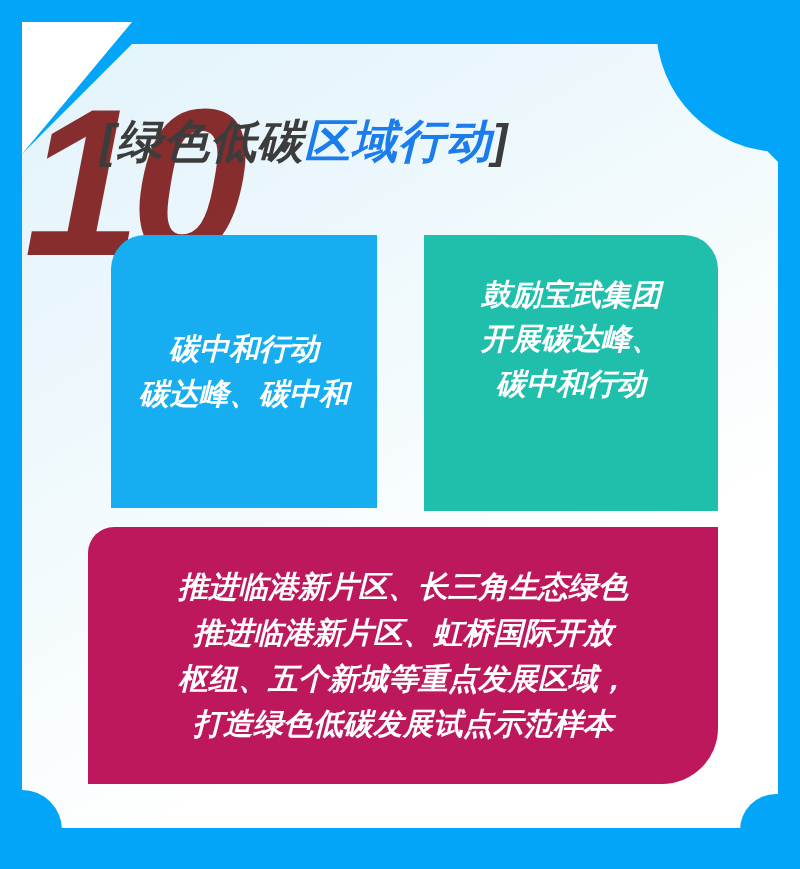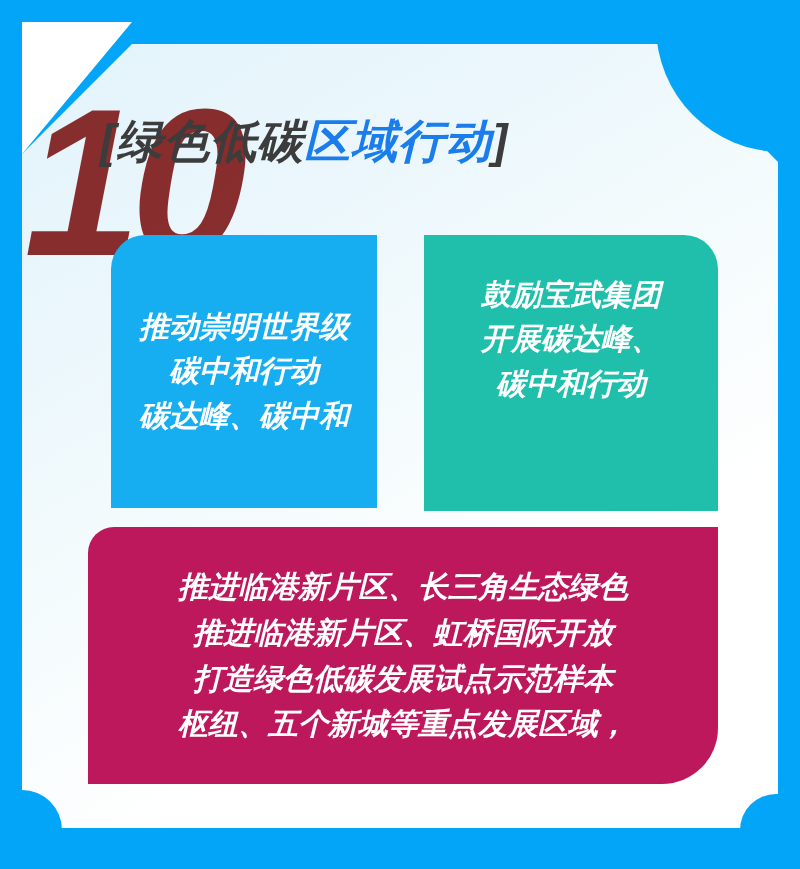--- a/index.html
+++ b/index.html
@@ -186,36 +186,35 @@
   <div class="corner-mask corner-br" style="border-top-left-radius:36px;"></div>
 
   <div class="watermark">10</div>
 
   <div class="title">
     <span class="bracket">[</span><span class="dark">绿色低碳</span><span class="accent">区域行动</span><span class="bracket">]</span>
   </div>
 
   <div class="box box-blue">
     <div class="box-lines">
-      <div>推动崇明世界级</div>
       <div>碳中和行动</div>
       <div>碳达峰、碳中和</div>
     </div>
   </div>
 
   <div class="box box-teal">
     <div class="box-lines">
       <div>鼓励宝武集团</div>
       <div>开展碳达峰、</div>
       <div>碳中和行动</div>
     </div>
   </div>
 
   <div class="box box-green">
     <div class="box-lines">
       <div>推进临港新片区、长三角生态绿色</div>
       <div>推进临港新片区、虹桥国际开放</div>
+      <div>枢纽、五个新城等重点发展区域，</div>
       <div>打造绿色低碳发展试点示范样本</div>
-      <div>枢纽、五个新城等重点发展区域，</div>
     </div>
   </div>
 
 </div>
 
 </body></html>

